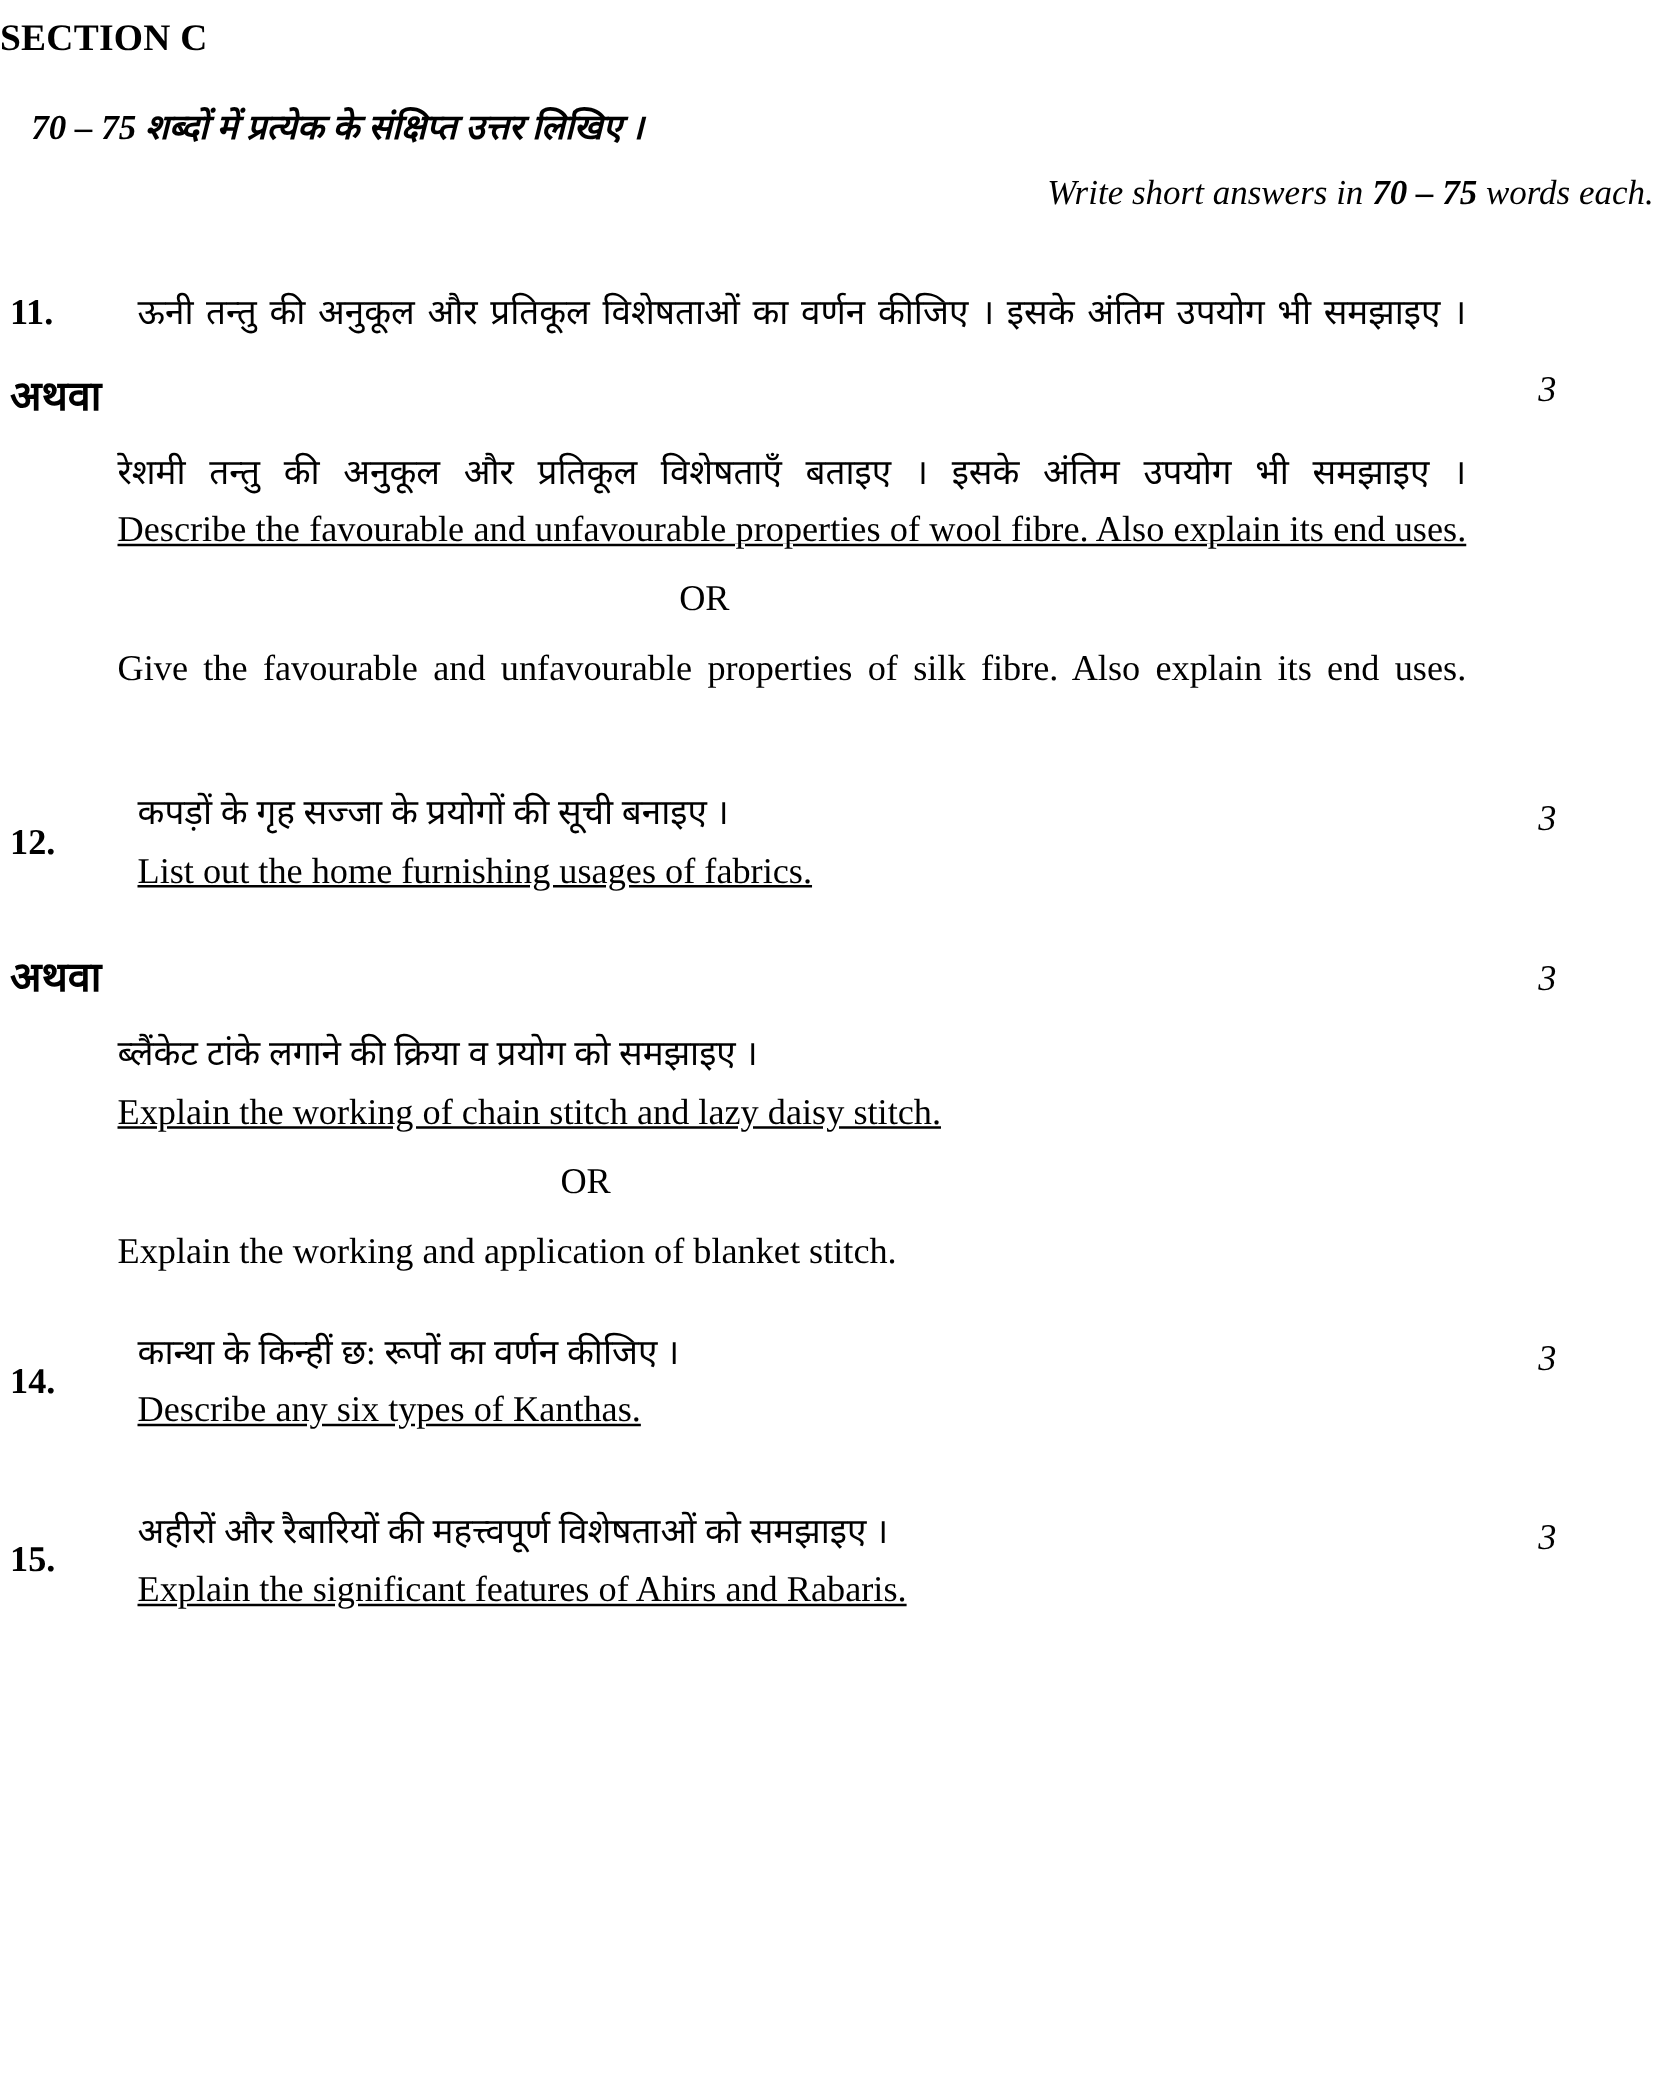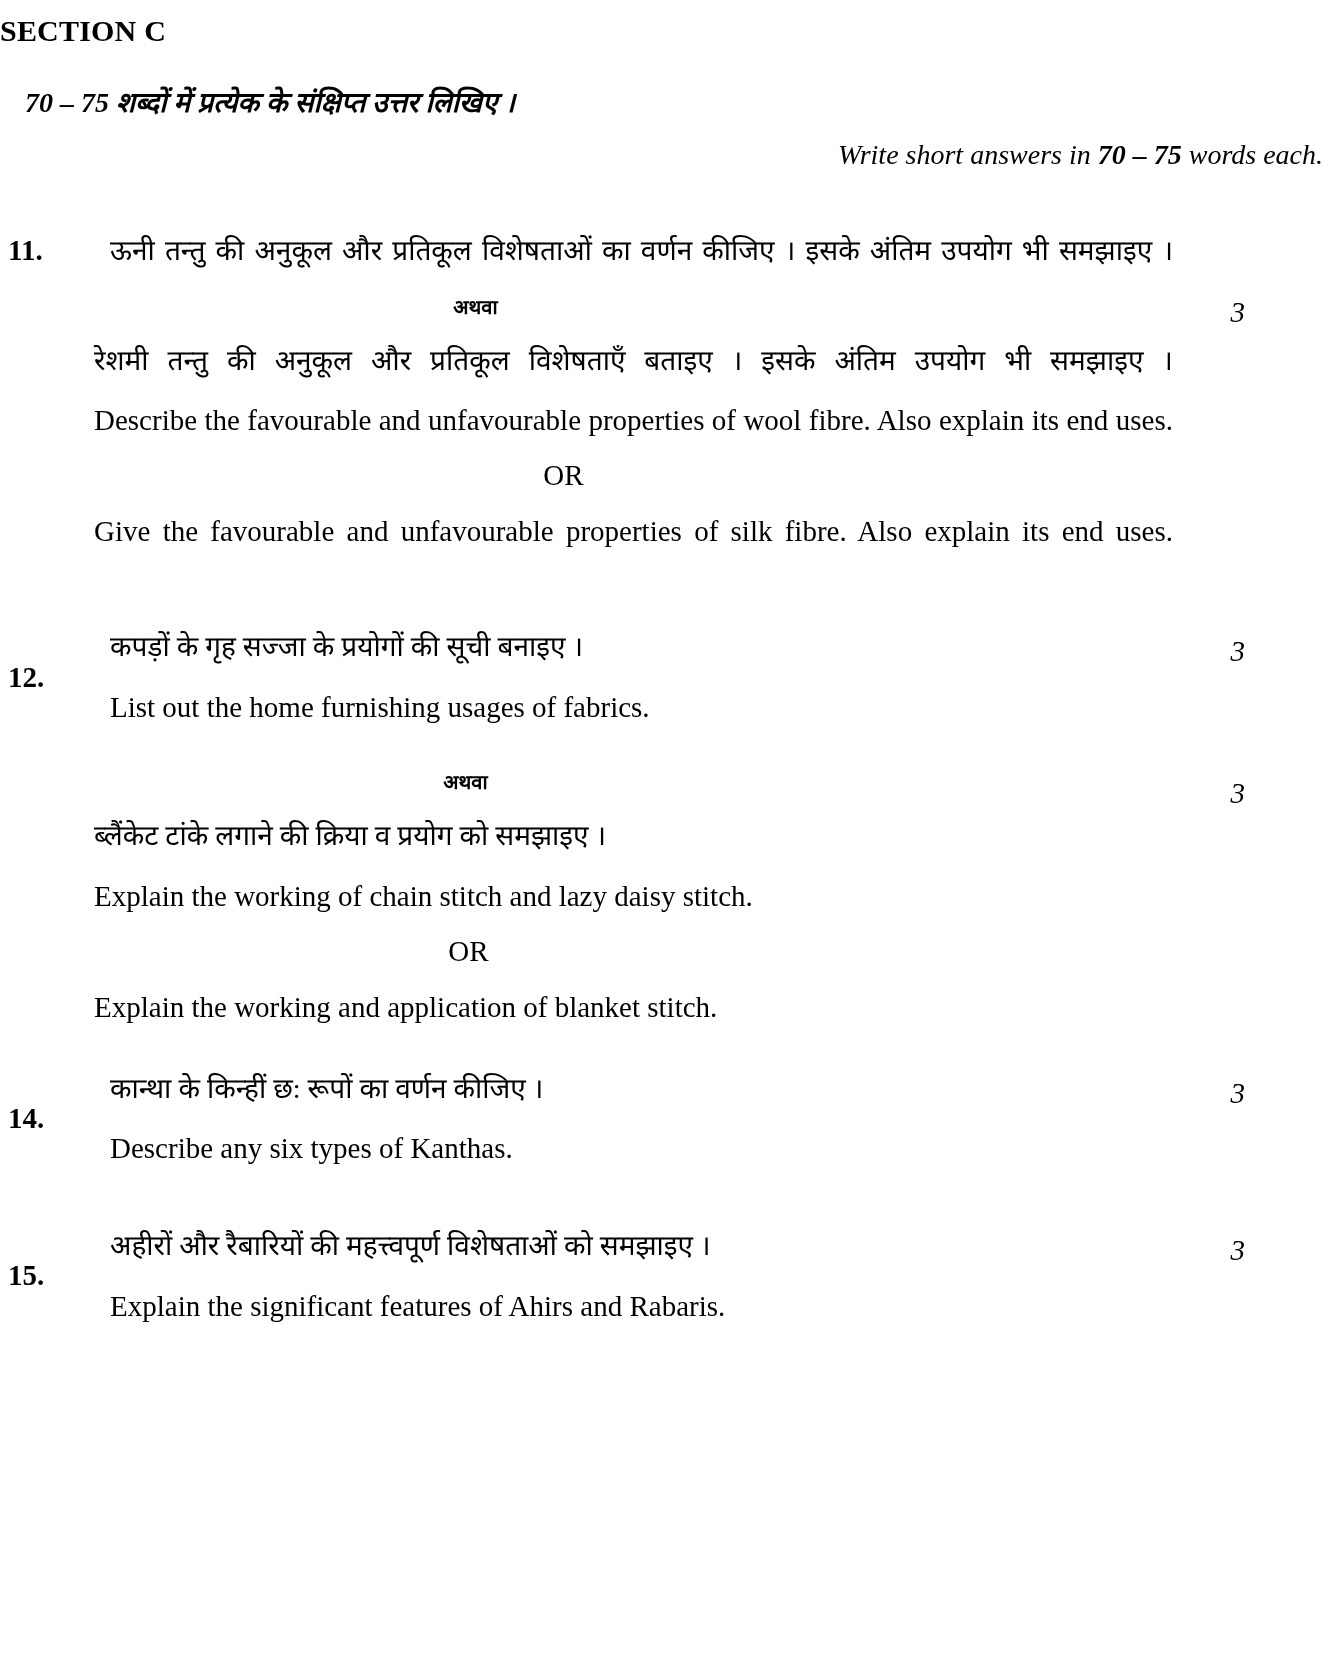--- a/index.html
+++ b/index.html
@@ -96,31 +96,31 @@
     line-height: 1.52;
     text-align: justify;
     text-align-last: left;
   }
   .en {
     font-size: 29px;
     line-height: 1.45;
     text-align: justify;
     text-align-last: left;
   }
-  .en.block { margin-top: 17px; }
+  .en.block { margin-top: 3px; text-decoration: underline; }
 
   .justify-full {
     text-align: justify;
     text-align-last: justify;
   }
 
   .or-hi {
-    font-size: 20px;
-    font-weight: bold;
-    text-align: center;
+    font-size: 33px;
+    font-weight: bold;
+    text-align: left;
     margin: 20px 0 20px 0;
   }
   .or-en {
     font-size: 29px;
     font-weight: normal;
     text-align: center;
     margin: 18px 0 18px 0;
   }
   .or-shift { padding-right: 230px; }
   .or-shift-2 { padding-right: 250px; }

